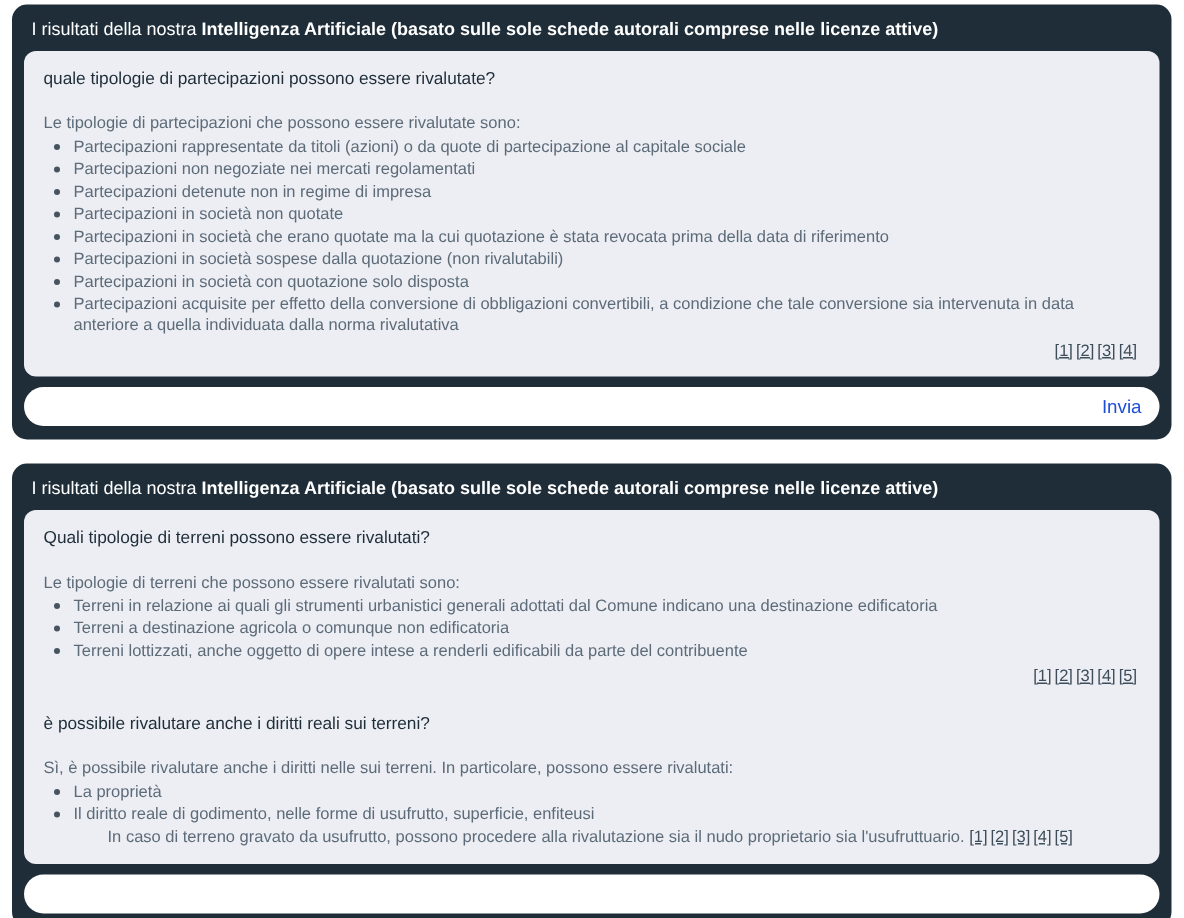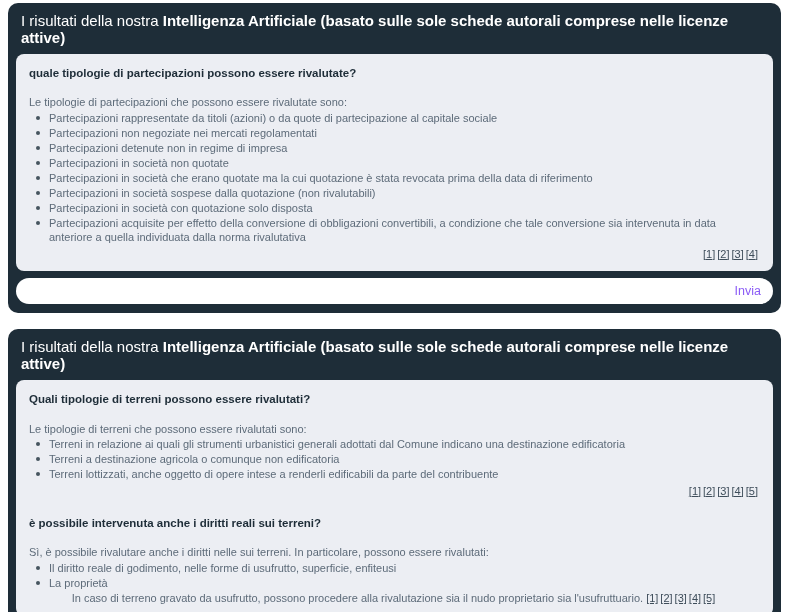--- a/index.html
+++ b/index.html
@@ -11,36 +11,36 @@
   #panels { padding-top: 3px; }
   .panel {
     background: #1e2d38;
     border-radius: 10px;
     margin: 0 8px;
     padding-bottom: 9px;
   }
   .panel + .panel { margin-top: 16px; }
   .panel-header {
     color: #ffffff;
-    font-size: 15px;
+    font-size: 12px;
     padding: 9px 13px 8px 13px;
   }
   .panel-header b { font-weight: 700; }
   .card {
     background: #eceef3;
     border-radius: 8px;
     margin: 0 8px;
     padding: 10px 13px 10px 13px;
     color: #5d6b79;
     font-size: 11px;
     line-height: 1.32;
   }
   .question {
     font-size: 11.5px;
-    font-weight: 700;
+    font-weight: 400;
     color: #1e2d38;
     margin: 2px 0 14px 0;
   }
   .intro { margin: 0; }
   ul.bullets { list-style: none; margin: 1px 0 0 0; padding: 0; }
   ul.bullets li { position: relative; padding-left: 20px; margin: 0.5px 0; }
   ul.bullets li::before {
     content: '';
     position: absolute; left: 7px; top: 5px;
     width: 4px; height: 4px; border-radius: 50%;
@@ -65,21 +65,21 @@
   .input-bar input {
     flex: 1;
     border: 0; outline: 0;
     background: transparent;
     font-family: inherit;
     font-size: 11px;
     color: #333333;
   }
   .send-button {
     border: 0; background: none;
-    color: #8b5cf6;
+    color: #1d4ed8;
     font-size: 12.5px;
     font-family: inherit;
     padding: 0; margin: 0;
     cursor: pointer;
   }
 </style>
 </head>
 <body>
 
 <div id="panels">
@@ -120,25 +120,25 @@
     <p class="intro">Le tipologie di terreni che possono essere rivalutati sono:</p>
     <ul class="bullets">
             <li>Terreni in relazione ai quali gli strumenti urbanistici generali adottati dal Comune indicano una destinazione edificatoria</li>
             <li>Terreni a destinazione agricola o comunque non edificatoria</li>
             <li>Terreni lottizzati, anche oggetto di opere intese a renderli edificabili da parte del contribuente</li>
           </ul>
 
     <div class="citations"><a href="#">[1]</a><a href="#">[2]</a><a href="#">[3]</a><a href="#">[4]</a><a href="#">[5]</a></div>
   </div>
         <div class="qa-block">
-    <h3 class="question">è possibile intervenuta anche i diritti reali sui terreni?</h3>
+    <h3 class="question">è possibile rivalutare anche i diritti reali sui terreni?</h3>
     <p class="intro">Sì, è possibile rivalutare anche i diritti nelle sui terreni. In particolare, possono essere rivalutati:</p>
     <ul class="bullets">
+            <li>La proprietà</li>
             <li>Il diritto reale di godimento, nelle forme di usufrutto, superficie, enfiteusi</li>
-            <li>La proprietà</li>
           </ul>
     <p class="outro"><span>In caso di terreno gravato da usufrutto, possono procedere alla rivalutazione sia il nudo proprietario sia l'usufruttuario.</span> <span><a href="#">[1]</a><a href="#">[2]</a><a href="#">[3]</a><a href="#">[4]</a><a href="#">[5]</a></span></p>
 
   </div>
       </div>
     <div class="input-bar">
       
       
     </div>
   </section>

